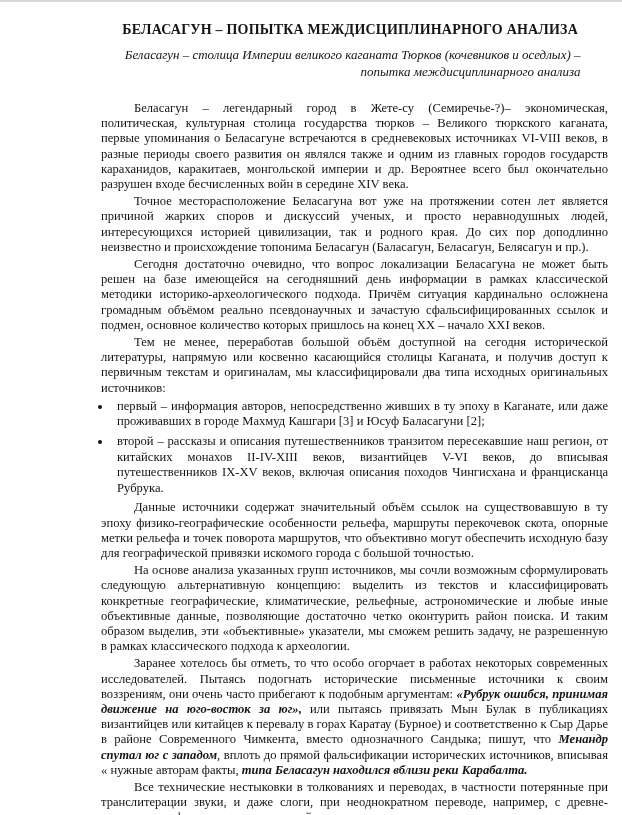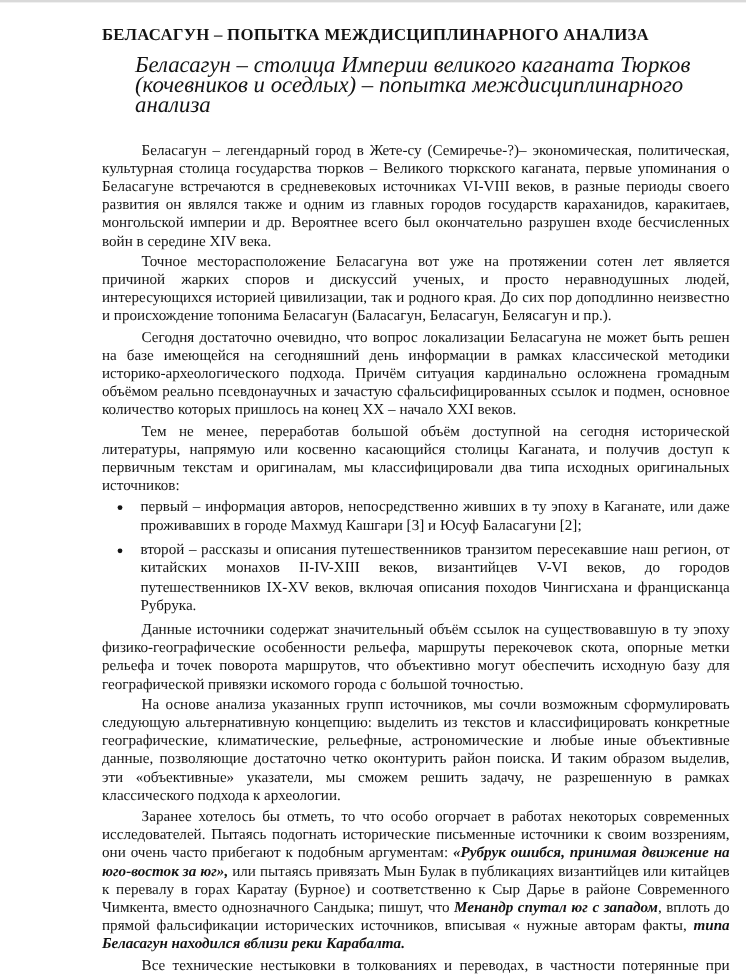--- a/index.html
+++ b/index.html
@@ -26,38 +26,38 @@
   }
   .content {
     box-sizing: border-box;
     width: 100%;
     height: 100%;
     padding: 18px 14px 0 85px;
   }
   .doc-title {
     font-size: 14px;
     font-weight: bold;
-    text-align: left;
+    text-align: right;
     margin: 4px 30px 9px 0;
     letter-spacing: 0.2px;
   }
   .doc-subtitle {
     font-style: italic;
-    font-size: 19px;
+    font-size: 13px;
     line-height: 16.5px;
-    text-align: left;
+    text-align: right;
     max-width: 468px;
     margin: 0 auto 21px auto;
   }
   .body-text p {
     font-size: 12.6px;
     line-height: 15.2px;
     text-align: justify;
     text-indent: 33px;
-    margin: 0 0 2px 0;
+    margin: 0 0 2px 16px;
   }
   ul.bullets {
     margin: 3px 0 2px 0;
     padding-left: 27px;
     list-style: disc;
   }
   ul.bullets li {
     font-size: 12.6px;
     line-height: 15.6px;
     text-align: justify;
@@ -84,21 +84,21 @@
       <p><span class="run-n">Беласагун – легендарный город в Жете-су (Семиречье-?)– экономическая, политическая, культурная столица государства тюрков – Великого тюркского каганата, первые упоминания о Беласагуне встречаются в средневековых источниках VI-VIII веков, в разные периоды своего развития он являлся также и одним из главных городов государств караханидов, каракитаев, монгольской империи и др. Вероятнее всего был окончательно разрушен входе бесчисленных войн в середине XIV века.</span></p>
 
       <p><span class="run-n">Точное месторасположение Беласагуна вот уже на протяжении сотен лет является причиной жарких споров и дискуссий ученых, и просто неравнодушных людей, интересующихся историей цивилизации, так и родного края. До сих пор доподлинно неизвестно и происхождение топонима Беласагун (Баласагун, Беласагун, Белясагун и пр.).</span></p>
 
       <p><span class="run-n">Сегодня достаточно очевидно, что вопрос локализации Беласагуна не может быть решен на базе имеющейся на сегодняшний день информации в рамках классической методики историко-археологического подхода. Причём ситуация кардинально осложнена громадным объёмом реально псевдонаучных и зачастую сфальсифицированных ссылок и подмен, основное количество которых пришлось на конец XX – начало XXI веков.</span></p>
 
       <p><span class="run-n">Тем не менее, переработав большой объём доступной на сегодня исторической литературы, напрямую или косвенно касающийся столицы Каганата, и получив доступ к первичным текстам и оригиналам, мы классифицировали два типа исходных оригинальных источников:</span></p>
 
       <ul class="bullets">
         <li><span class="run-n">первый – информация авторов, непосредственно живших в ту эпоху в Каганате, или даже проживавших в городе Махмуд Кашгари [3] и Юсуф Баласагуни [2];</span></li>
-        <li><span class="run-n">второй – рассказы и описания путешественников транзитом пересекавшие наш регион, от китайских монахов II-IV-XIII веков, византийцев V-VI веков, до городов путешественников IX-XV веков, включая описания походов Чингисхана и францисканца Рубрука.</span></li>
+        <li><span class="run-n">второй – рассказы и описания путешественников транзитом пересекавшие наш регион, от китайских монахов II-IV-XIII веков, византийцев V-VI веков, до вписывая путешественников IX-XV веков, включая описания походов Чингисхана и францисканца Рубрука.</span></li>
       </ul>
 
       <p><span class="run-n">Данные источники содержат значительный объём ссылок на существовавшую в ту эпоху физико-географические особенности рельефа, маршруты перекочевок скота, опорные метки рельефа и точек поворота маршрутов, что объективно могут обеспечить исходную базу для географической привязки искомого города с большой точностью.</span></p>
 
       <p><span class="run-n">На основе анализа указанных групп источников, мы сочли возможным сформулировать следующую альтернативную концепцию: </span><span class="run-i">выделить из текстов и классифицировать конкретные географические, климатические, рельефные, астрономические и любые иные объективные данные, позволяющие достаточно четко оконтурить район поиска.</span><span class="run-n"> И таким образом выделив, эти «объективные» указатели, мы сможем решить задачу, не разрешенную в рамках классического подхода к археологии.</span></p>
 
       <p><span class="run-n">Заранее хотелось бы отметь, то что особо огорчает в работах некоторых современных исследователей. Пытаясь подогнать исторические письменные источники к своим воззрениям, они очень часто прибегают к подобным аргументам: </span><span class="run-bi">«Рубрук ошибся, принимая движение на юго-восток за юг»,</span><span class="run-n"> или пытаясь привязать Мын Булак в публикациях византийцев или китайцев к перевалу в горах Каратау (Бурное) и соответственно к Сыр Дарье в районе Современного Чимкента, вместо однозначного Сандыка; пишут, что </span><span class="run-bi">Менандр спутал юг с западом</span><span class="run-n">, вплоть до прямой фальсификации исторических источников, вписывая « нужные авторам факты, </span><span class="run-bi">типа Беласагун находился вблизи реки Карабалта.</span></p>
 
       <p><span class="run-n">Все технические нестыковки в толкованиях и переводах, в частности потерянные при транслитерации звуки, и даже слоги, при неоднократном переводе, например, с древне-тюркского на фарси и далее на европейские языки, при неоднократном</span></p>
 

